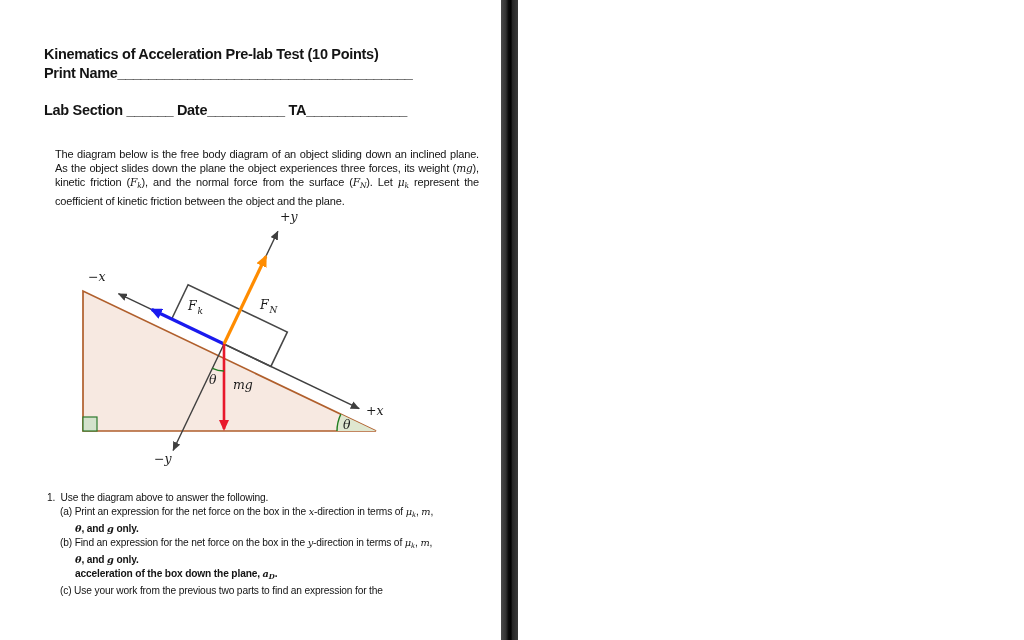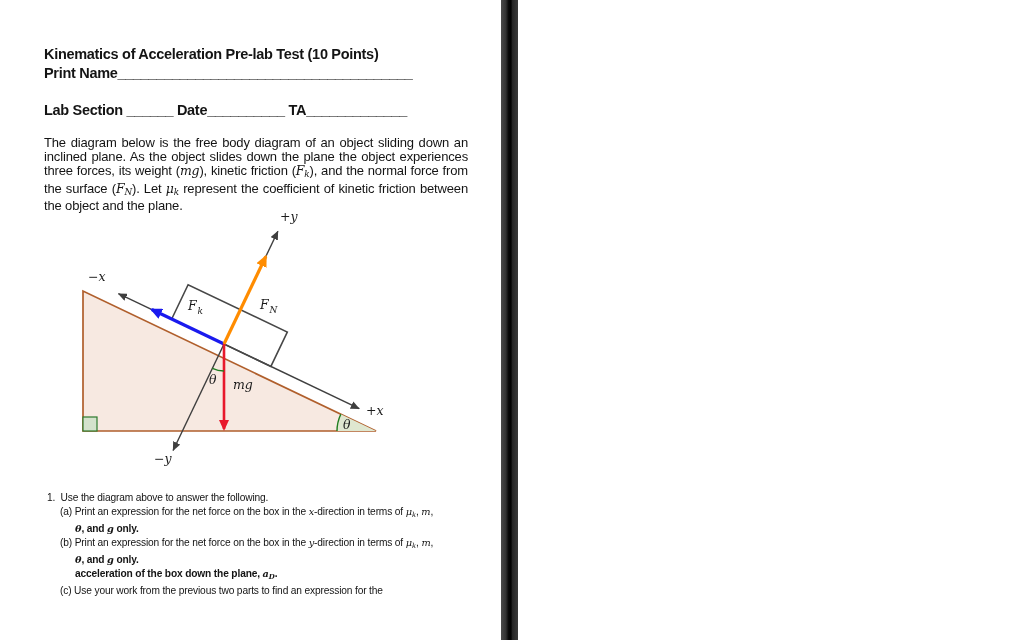--- a/index.html
+++ b/index.html
@@ -7,22 +7,22 @@
           font-family:"Liberation Sans",sans-serif;color:#141414;}
   .page{position:absolute;top:0;height:640px;}
   .page-left{left:0;width:501px;}
   .page-right{left:518px;width:506px;}
   .divider{position:absolute;left:501px;top:0;width:17px;height:640px;
            background:linear-gradient(to right,#4b4b4b 0%,#333 28%,#0a0a0a 44%,#000 58%,#262626 68%,#3a3a3a 100%);}
   .title{position:absolute;left:44px;top:46px;margin:0;font-size:14.5px;font-weight:bold;letter-spacing:-0.3px;white-space:nowrap;}
   .boldline{position:absolute;font-size:14.5px;font-weight:bold;letter-spacing:-0.3px;white-space:nowrap;}
   .print-line{left:44px;top:65px;}
   .lab-line{left:44px;top:102px;}
-  .intro{position:absolute;left:44px;top:136px;width:424px;margin:0;
-         font-size:13px;line-height:14.2px;letter-spacing:-0.15px;text-align:justify;}
+  .intro{position:absolute;left:44px;top:136px;width:424px;margin:11px;
+         font-size:11px;line-height:14.2px;letter-spacing:-0.15px;text-align:justify;}
   .fbd{position:absolute;}
   .fbd-left{left:58px;top:203px;}
   .qblock{position:absolute;font-size:10.2px;letter-spacing:-0.15px;}
   .qline{line-height:14px;white-space:nowrap;}
   .q1{left:47px;top:491px;}
   .ind1{padding-left:13px;}
   .ind2{padding-left:28px;font-weight:bold;}
   .m{font-family:"DejaVu Serif",serif;font-style:italic;font-size:0.96em;}
   .ms{font-family:"DejaVu Serif",serif;font-style:italic;font-size:0.68em;vertical-align:-2px;}
   
@@ -92,21 +92,21 @@
       <text class="dl lorange dsub" x="211.5" y="109.5">N</text>
       <text class="dl lred" x="175" y="186">mg</text>
       <text class="dl lgreen" x="151" y="181">θ</text>
       <text class="dl lgreen" x="285" y="226">θ</text>
     </svg>
 
     <div class="qblock q1">
         <div class="qline ind0"><span>1.&nbsp;&nbsp;Use the diagram above to answer the following.</span></div>
         <div class="qline ind1"><span>(a) Print an expression for the net force on the box in the </span><span class="m">x</span><span>-direction in terms of </span><span class="m">μ</span><span class="ms">k</span><span>, </span><span class="m">m</span><span>,</span></div>
         <div class="qline ind2"><span class="m">θ</span><span>, and </span><span class="m">g</span><span> only.</span></div>
-        <div class="qline ind1"><span>(b) Print an expression for the net force on the box in the </span><span class="m">y</span><span>-direction in terms of </span><span class="m">μ</span><span class="ms">k</span><span>, </span><span class="m">m</span><span>,</span></div>
+        <div class="qline ind1"><span>(b) Find an expression for the net force on the box in the </span><span class="m">y</span><span>-direction in terms of </span><span class="m">μ</span><span class="ms">k</span><span>, </span><span class="m">m</span><span>,</span></div>
         <div class="qline ind2"><span class="m">θ</span><span>, and </span><span class="m">g</span><span> only.</span></div>
         <div class="qline ind2"><span>acceleration of the box down the plane, </span><span class="m">a</span><span class="ms">D</span><span>.</span></div>
         <div class="qline ind1"><span>(c) Use your work from the previous two parts to find an expression for the</span></div>
       </div>
   </section>
 
   <div class="divider"></div>
 
   <section class="page page-right">
     

